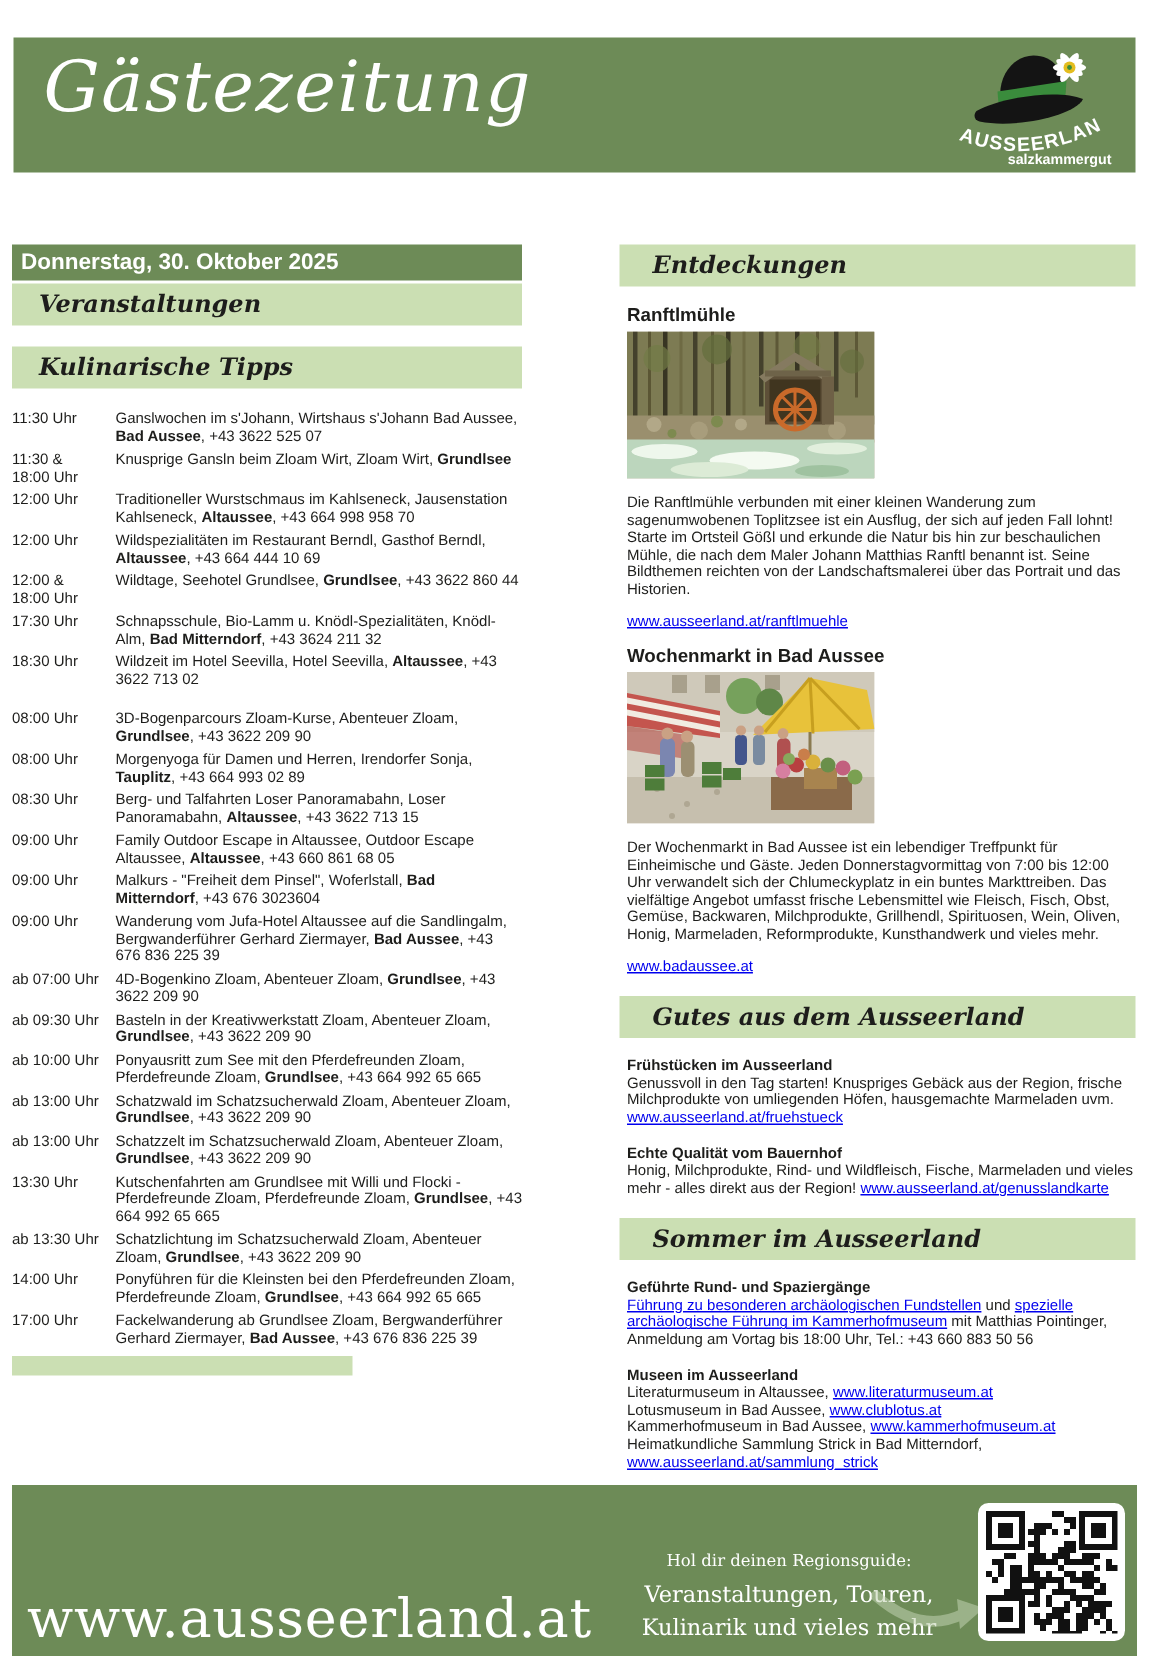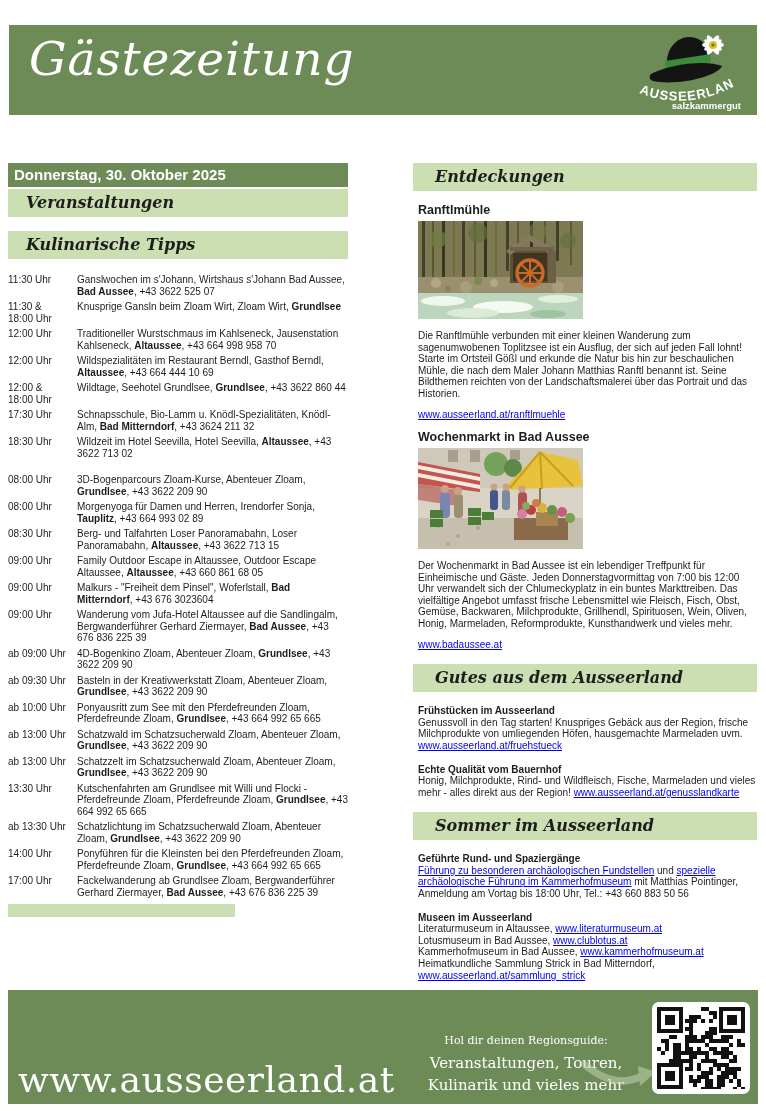--- a/index.html
+++ b/index.html
@@ -171,21 +171,21 @@
       </div>
       <div class="event-row">
         <div><span>09:00 Uhr</span></div>
         <div><span>Malkurs - "Freiheit dem Pinsel", Woferlstall, </span><span class="b">Bad Mitterndorf</span><span>, +43 676 3023604</span></div>
       </div>
       <div class="event-row">
         <div><span>09:00 Uhr</span></div>
         <div><span>Wanderung vom Jufa-Hotel Altaussee auf die Sandlingalm, Bergwanderführer Gerhard Ziermayer, </span><span class="b">Bad Aussee</span><span>, +43 676 836 225 39</span></div>
       </div>
       <div class="event-row">
-        <div><span>ab 09:00 Uhr</span></div>
+        <div><span>ab 07:00 Uhr</span></div>
         <div><span>4D-Bogenkino Zloam, Abenteuer Zloam, </span><span class="b">Grundlsee</span><span>, +43 3622 209 90</span></div>
       </div>
       <div class="event-row">
         <div><span>ab 09:30 Uhr</span></div>
         <div><span>Basteln in der Kreativwerkstatt Zloam, Abenteuer Zloam, </span><span class="b">Grundlsee</span><span>, +43 3622 209 90</span></div>
       </div>
       <div class="event-row">
         <div><span>ab 10:00 Uhr</span></div>
         <div><span>Ponyausritt zum See mit den Pferdefreunden Zloam, Pferdefreunde Zloam, </span><span class="b">Grundlsee</span><span>, +43 664 992 65 665</span></div>
       </div>

